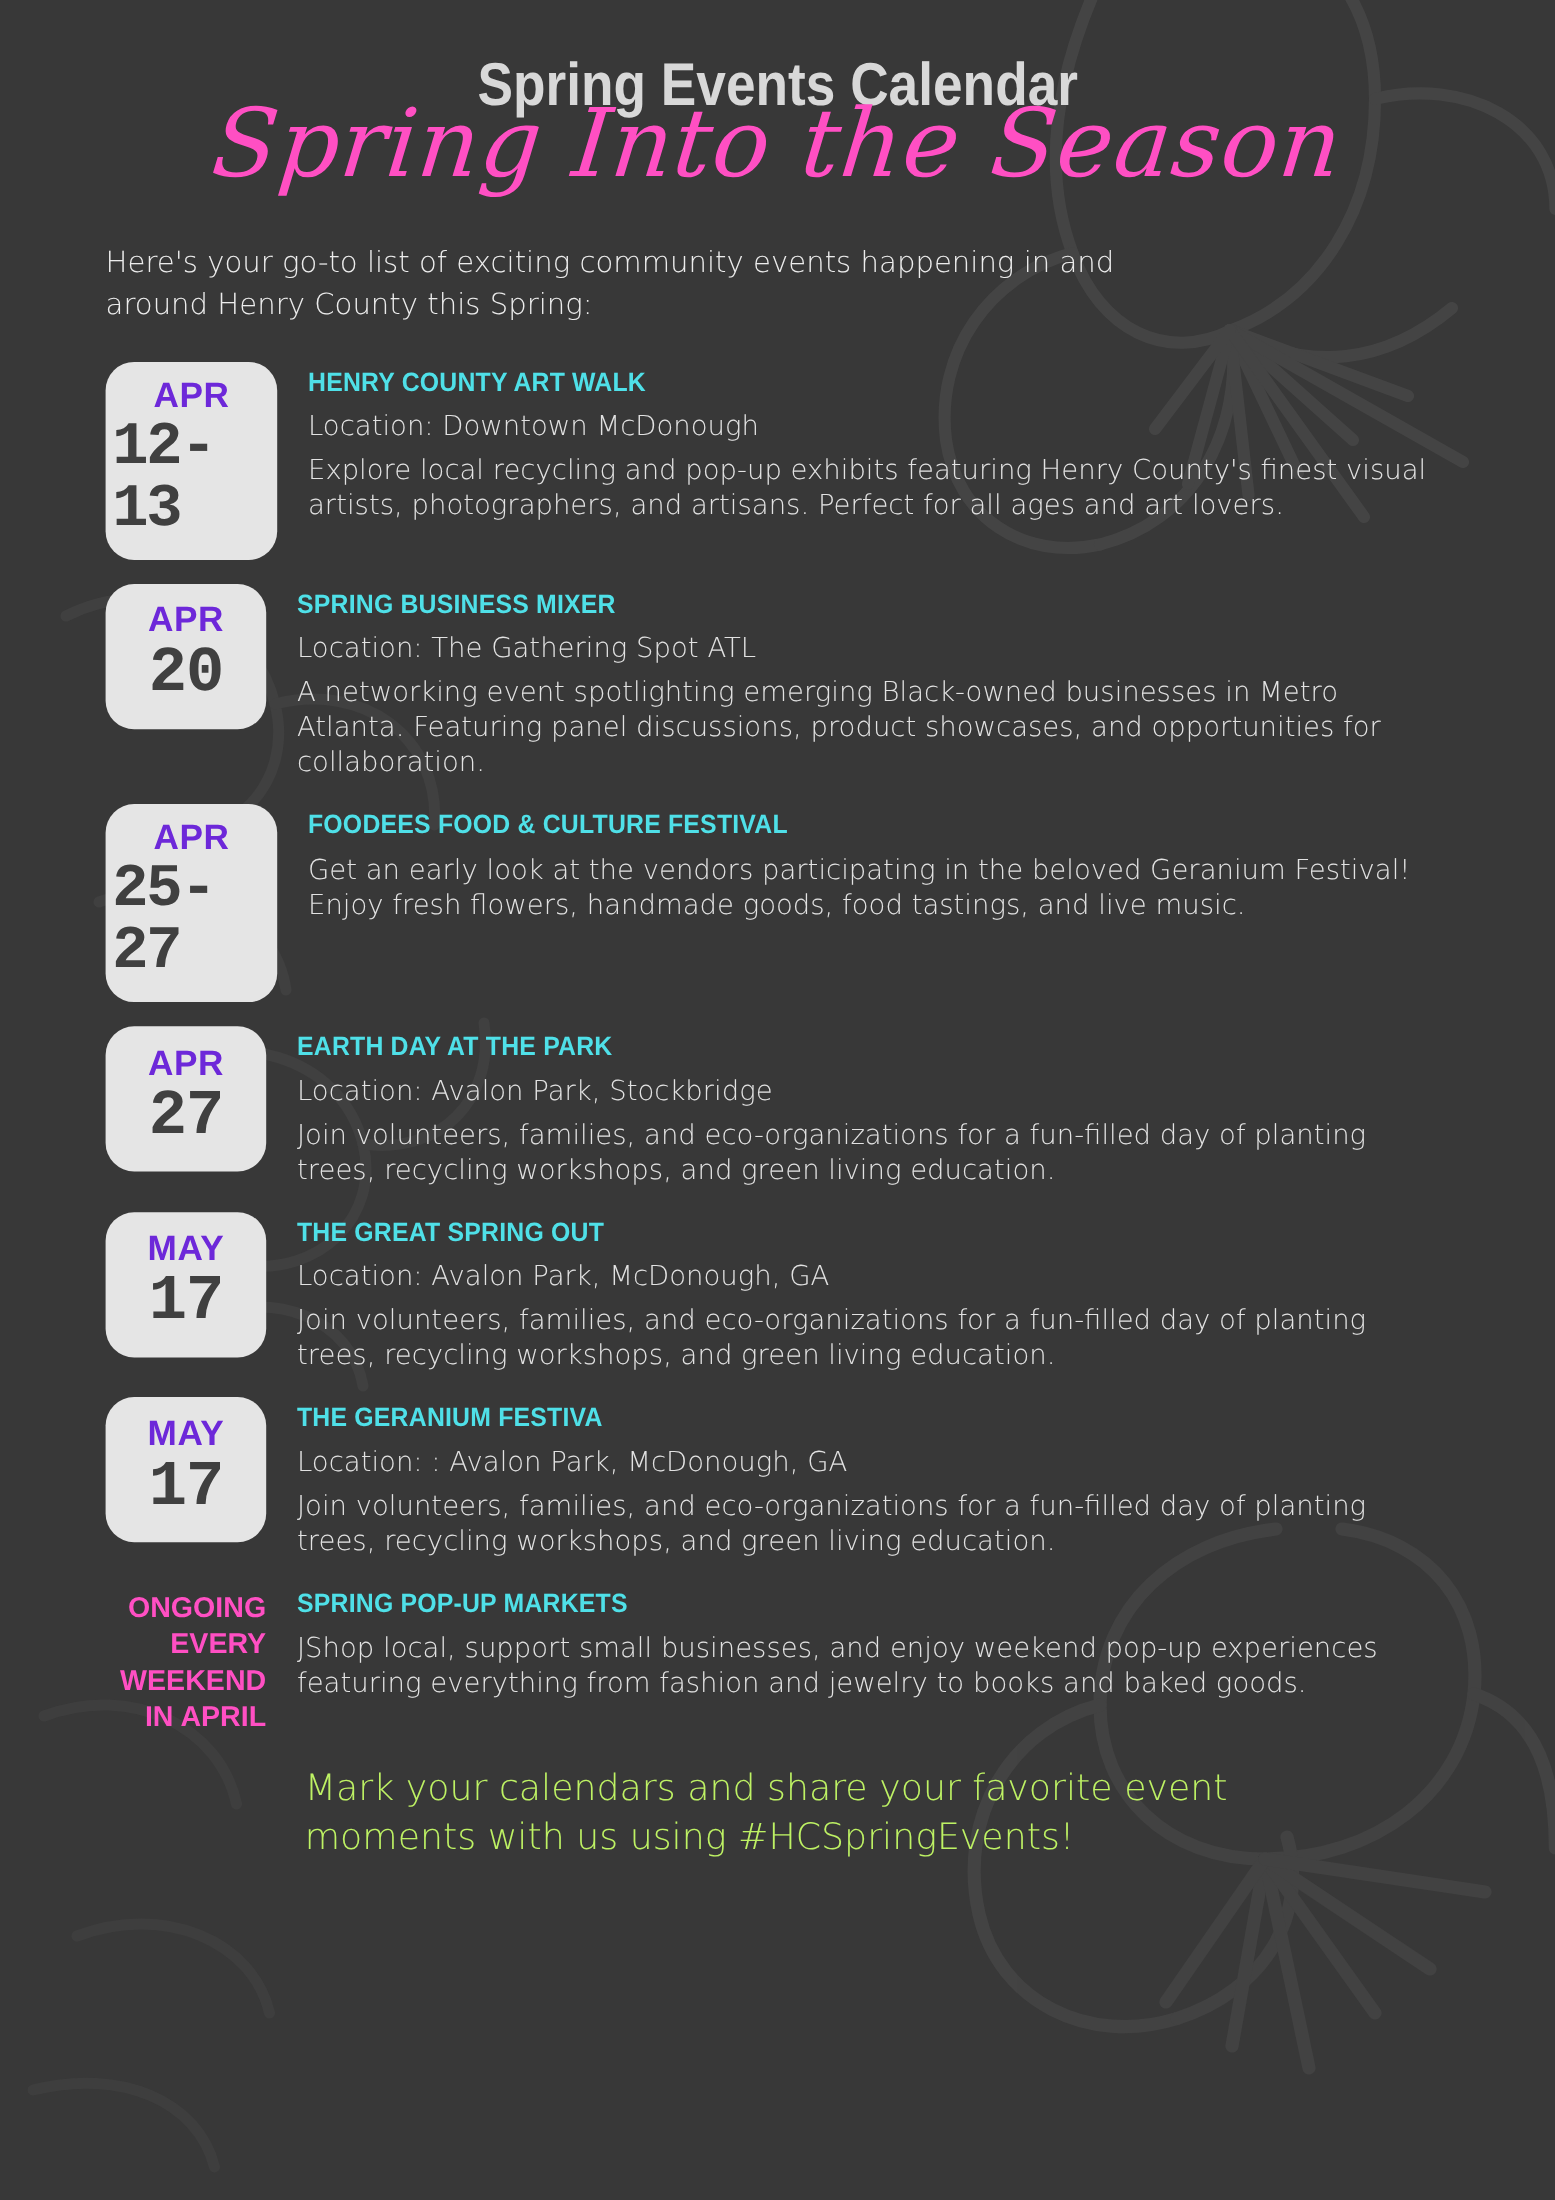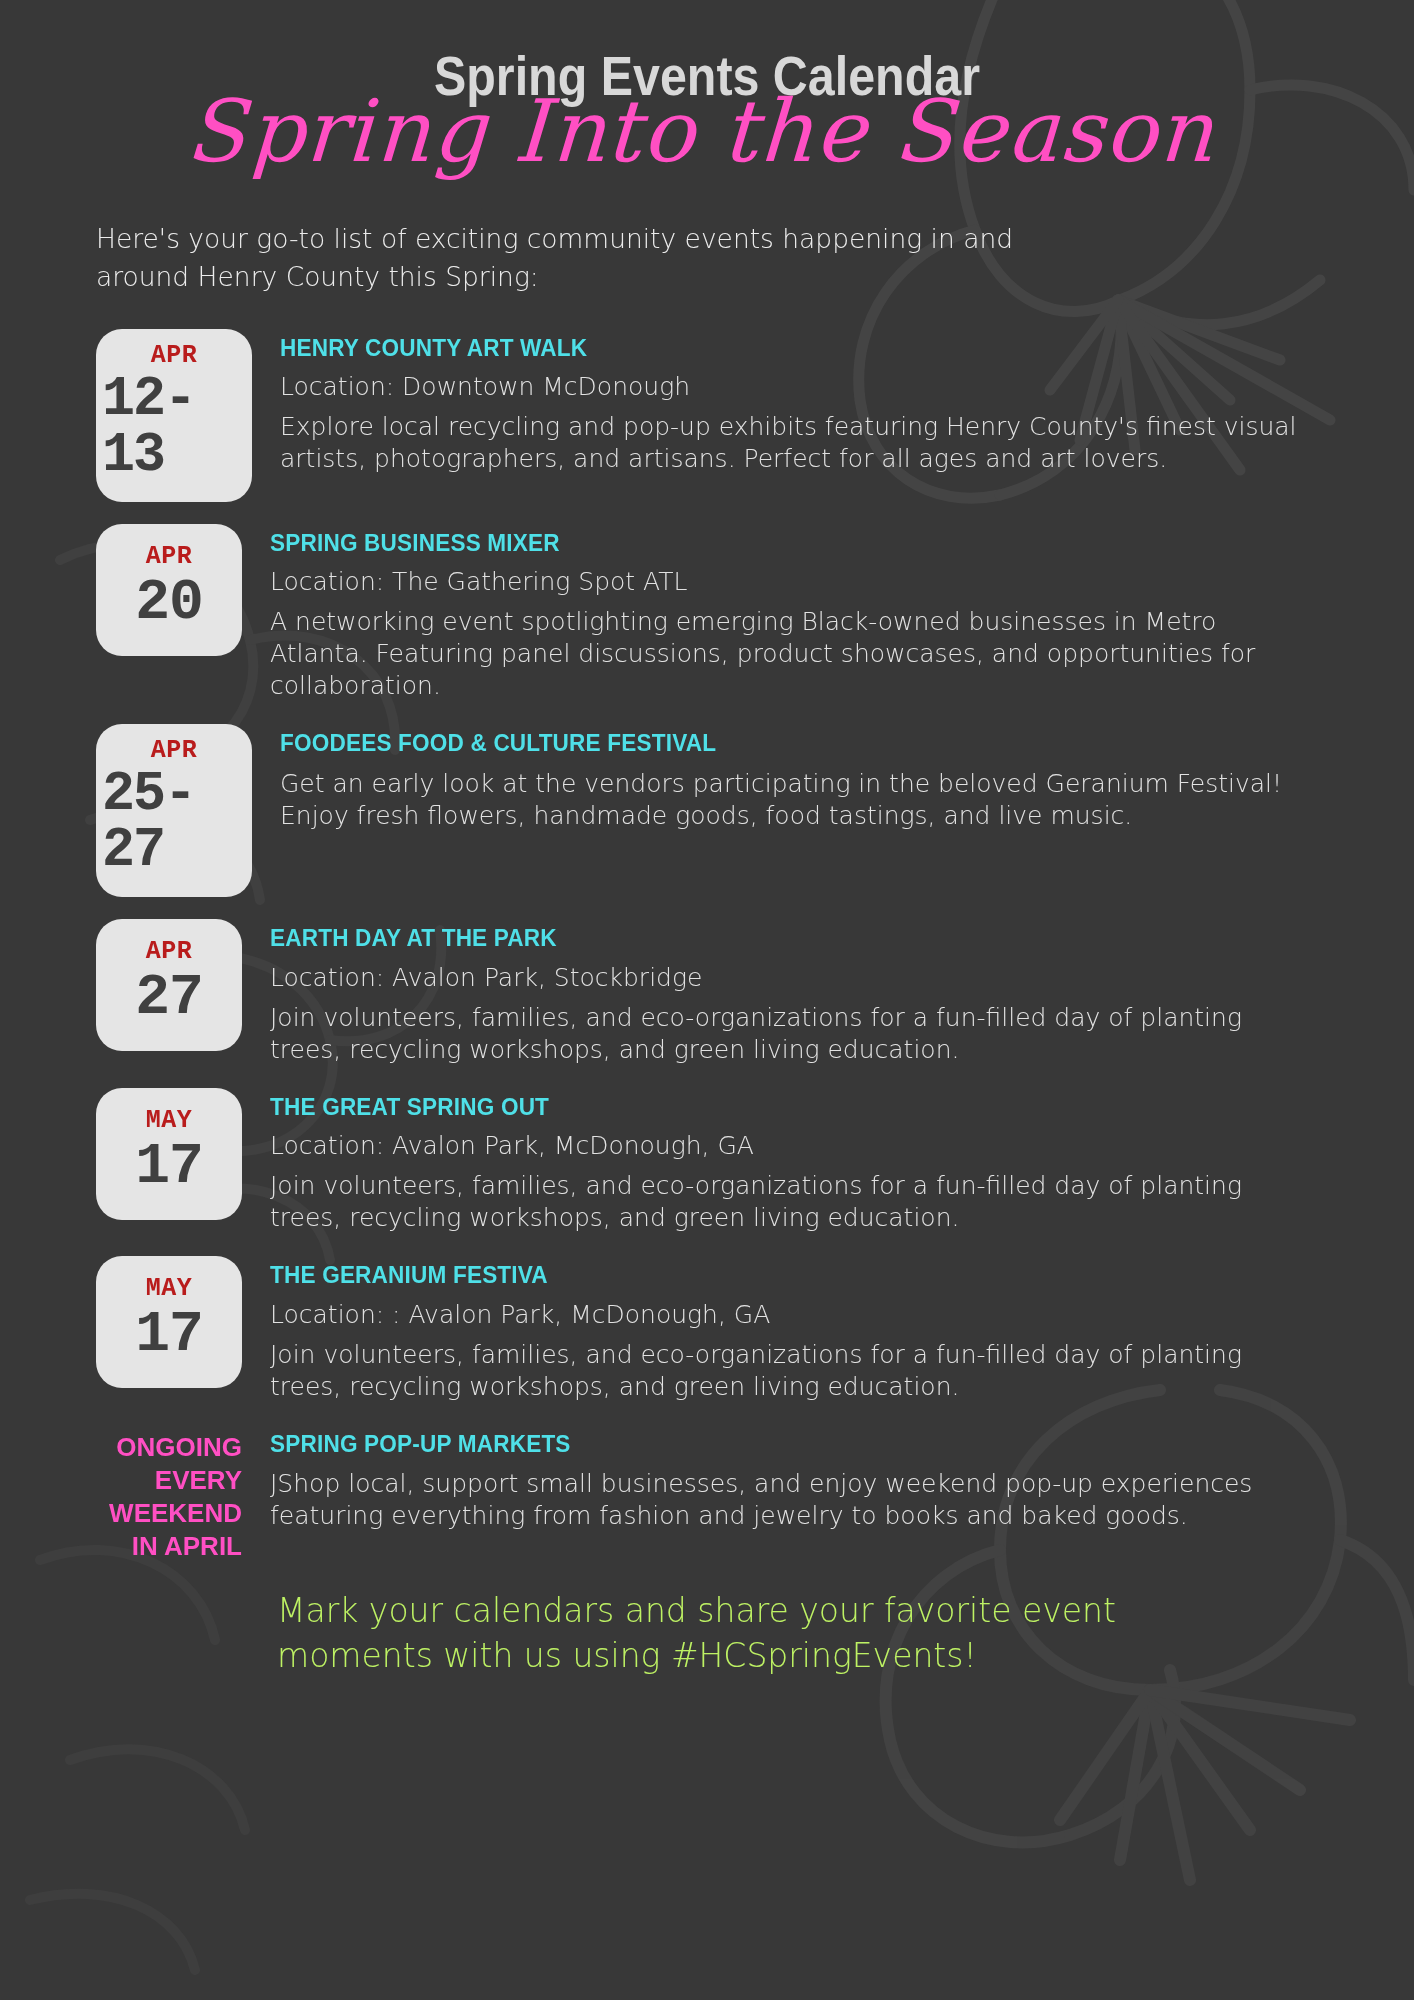--- a/index.html
+++ b/index.html
@@ -96,27 +96,27 @@
     flex-direction: column;
     align-items: center;
     justify-content: center;
     padding: 14px 6px 18px 6px;
     margin-right: 28px;
   }
 
   .date-card.wide { width: 156px; }
 
   .date-month {
-    color: #b91c1c;
-    font-weight: bold;
-    font-size: 25px;
+    color: #6d28d9;
+    font-weight: bold;
+    font-size: 32px;
     letter-spacing: 0.5px;
     line-height: 1;
     margin-bottom: 4px;
-    font-family: Liberation Mono, monospace;
+    font-family: Liberation Sans, sans-serif;
   }
 
   .date-day {
     color: #404040;
     font-weight: bold;
     font-size: 58px;
     line-height: 1.02;
     letter-spacing: -1px;
     font-family: Liberation Mono, monospace;
   }

